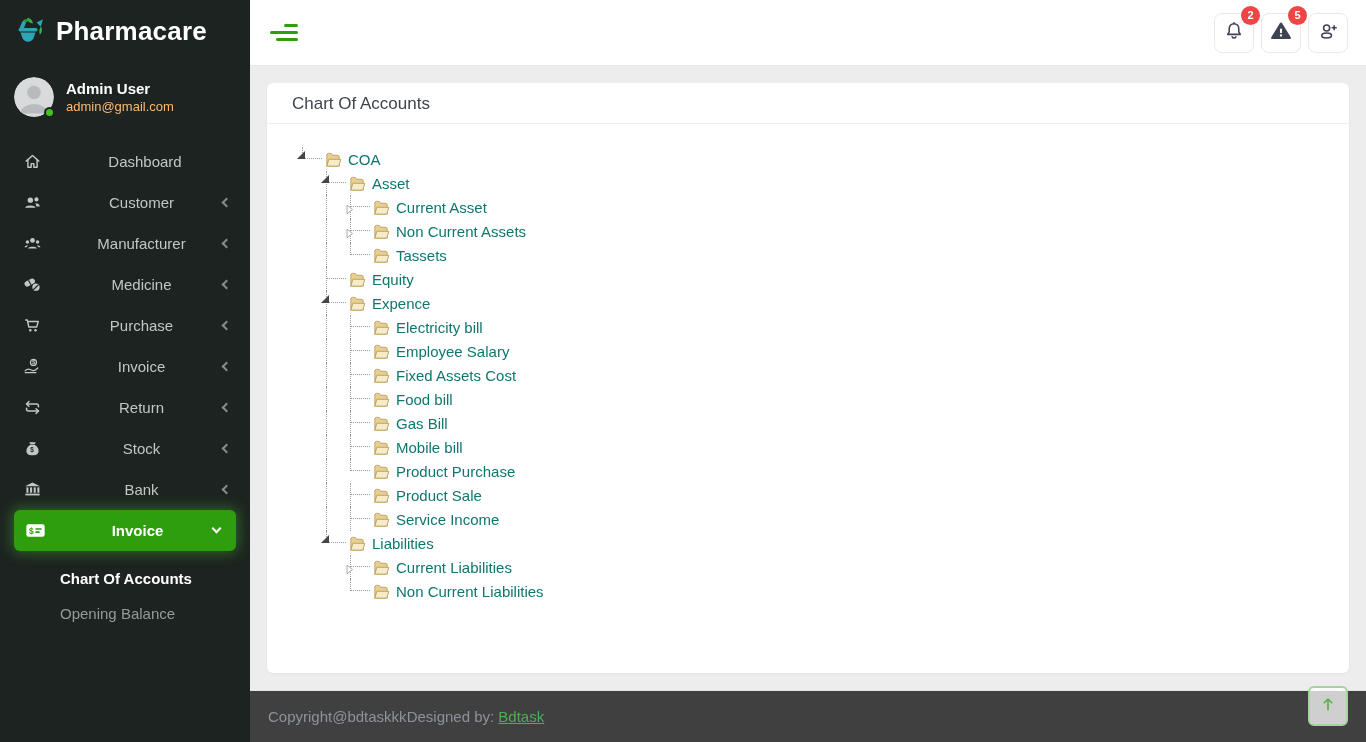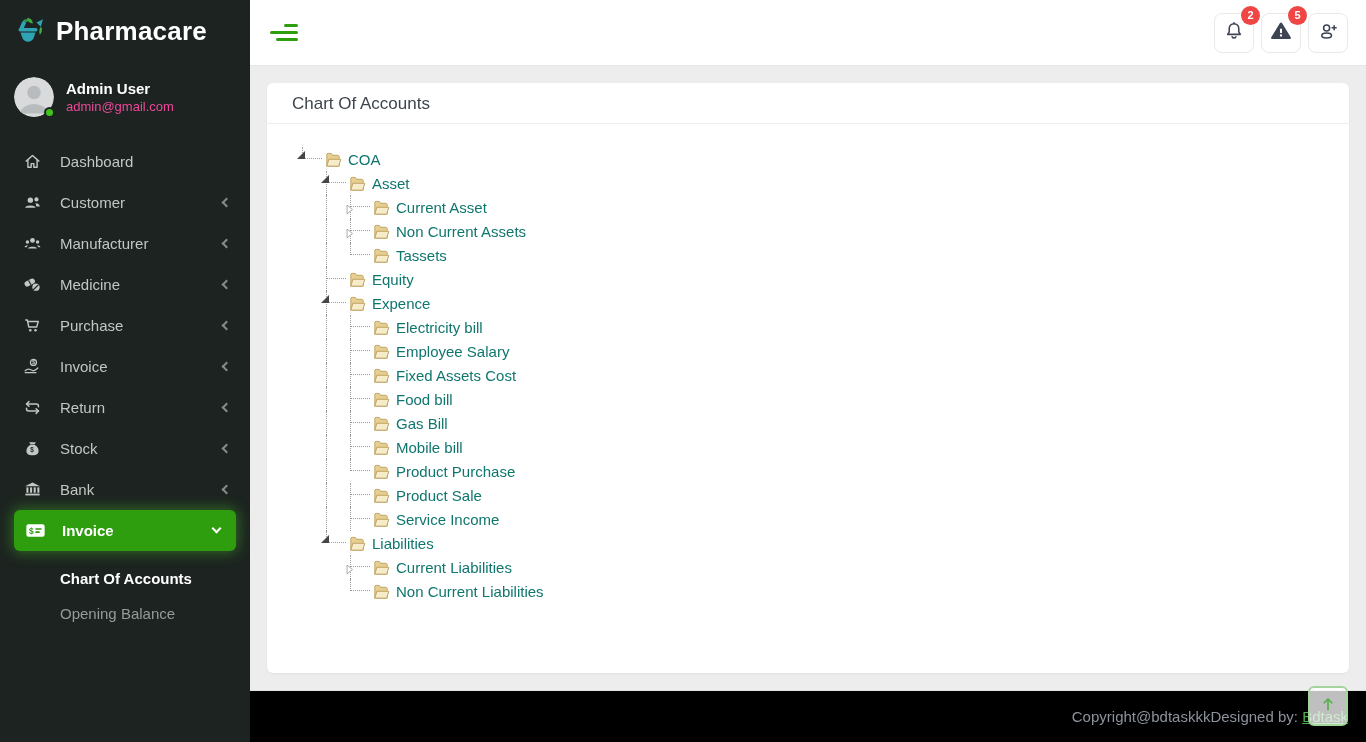--- a/index.html
+++ b/index.html
@@ -11,27 +11,27 @@
   .logo-row { display:flex; align-items:center; padding:13px 14px 6px 14px; }
   .logo-row svg { width:36px; height:36px; flex:none; }
   .brand { color:#fff; font-size:26px; font-weight:700; margin-left:6px; letter-spacing:.2px; }
 
   .profile { display:flex; align-items:center; padding:22px 14px 8px 14px; }
   .avatar-wrap { position:relative; width:40px; height:40px; flex:none; }
   .avatar-wrap svg { border-radius:50%; display:block; }
   .status-dot { position:absolute; right:-1px; bottom:-1px; width:11px; height:11px; background:#3fc41c; border:2px solid #1c2320; border-radius:50%; }
   .profile-text { margin-left:12px; }
   .profile-name { color:#fff; font-weight:700; font-size:15px; }
-  .profile-email { color:#ec4899; font-size:13px; margin-top:2px; }
+  .profile-email { color:#fdba74; font-size:13px; margin-top:2px; }
 
   .menu { margin-top:16px; }
   .menu-item { display:flex; align-items:center; height:41px; padding:0 20px 0 23px; color:#c2c7c3; font-size:15px; cursor:pointer; }
   .menu-item .mi { width:24px; height:19px; margin-right:13px; color:#c2c7c3; flex:none; display:flex; align-items:center; }
   .menu-item .mi svg { width:19px; height:19px; }
-  .menu-item .lbl { flex:1; }
+  .menu-item .lbl { flex:1;text-align:center; }
   .chev { display:inline-block; width:7px; height:7px; border-left:2px solid #858b87; border-bottom:2px solid #858b87; transform:rotate(45deg); }
   .menu-item.active { background:#2f9e0e; margin:0 14px; padding:0 16px 0 12px; border-radius:6px; color:#fff; font-weight:700;
                       box-shadow:0 0 14px 2px rgba(70,190,40,.45); }
   .menu-item.active .mi { margin-right:12px; }
   .menu-item.active .chev { border-color:#fff; transform:rotate(-45deg); margin-top:-4px; }
 
   .submenu { padding:10px 0 0 60px; }
   .submenu-item { height:35px; display:flex; align-items:center; font-size:15px; color:#959b97; cursor:pointer; }
   .submenu-item.active { color:#fff; font-weight:700; }
 
@@ -61,21 +61,21 @@
   .tree-conn { width:24px; height:24px; position:relative; flex:none; }
   .tree-conn .h { position:absolute; left:4px; right:1px; top:11px; border-top:1px dotted #9c9c9c; }
   .tree-conn .v { position:absolute; left:3px; top:0; height:24px; border-left:1px dotted #9c9c9c; }
   .tree-conn .v.half { height:12px; }
   .arrow-open { position:absolute; left:-2px; top:4px; width:0; height:0; border-bottom:8px solid #454545; border-left:8px solid transparent; }
   .arrow-closed { position:absolute; left:-1px; top:6px; width:8px; height:11px; }
   .tree-folder { flex:none; margin-left:0; display:flex; }
   .tree-label { font-size:15px; color:#0f766e; margin-left:6px; white-space:nowrap; }
 
   
-  .footer { height:52px; background:#000000; border-top:1px solid #e3e3e3; display:flex; align-items:center; justify-content:flex-end;
+  .footer { height:52px; background:#404040; border-top:1px solid #e3e3e3; display:flex; align-items:center; justify-content:flex-start;
             padding:0 18px; font-size:15px; color:#8c929b; }
   .footer a { color:#4caf50; text-decoration:underline; }
 
   .scroll-top { position:absolute; right:18px; bottom:16px; width:40px; height:40px; border:2px solid #a3d59c; border-radius:6px;
                 background:rgba(255,255,255,.75); display:flex; align-items:center; justify-content:center; cursor:pointer; z-index:9; }
   .scroll-top svg { width:20px; height:20px; }
 </style>
 </head>
 <body>
 

